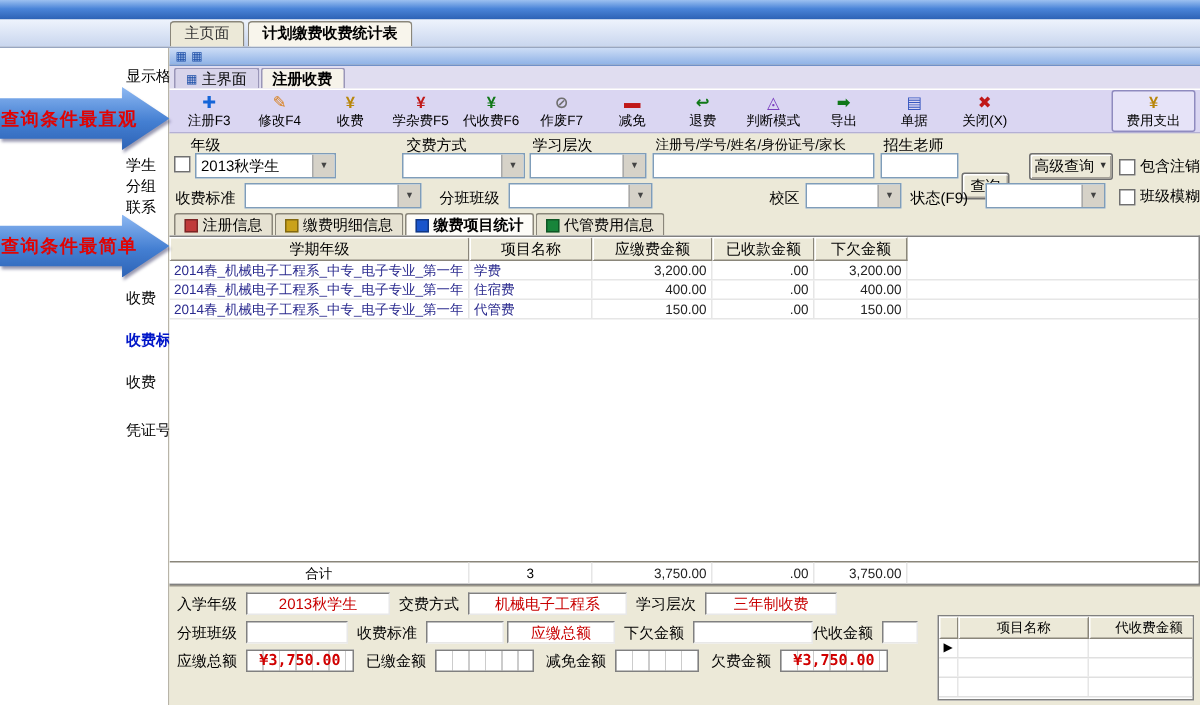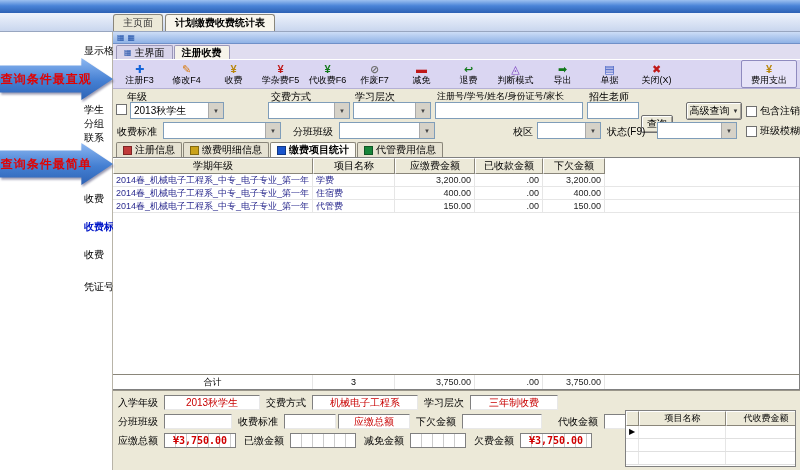--- a/index.html
+++ b/index.html
@@ -338,21 +338,21 @@
         <span class="df red" style="width:88px">三年制收费</span>
       </div>
       <div class="drow">
         <span class="dl" style="width:46px">分班班级</span>
         <span class="df" style="width:68px"></span>
         <span class="dl" style="width:46px;margin-left:6px">收费标准</span>
         <span class="df" style="width:52px"></span>
         <span class="df red" style="width:72px;margin-left:2px">应缴总额</span>
         <span class="dl" style="width:46px;margin-left:6px">下欠金额</span>
         <span class="df" style="width:80px"></span>
-        <span class="dl" style="width:46px;margin-left:16px">代收金额</span>
+        <span class="dl" style="width:46px;margin-left:0">代收金额</span>
         <span class="df" style="width:24px"></span>
       </div>
       <div class="drow">
         <span class="dl" style="width:46px">应缴总额</span>
         <span class="seg" style="width:72px">¥3,750.00</span>
         <span class="dl" style="width:46px;margin-left:8px">已缴金额</span>
         <span class="seg" style="width:66px"></span>
         <span class="dl" style="width:46px;margin-left:8px">减免金额</span>
         <span class="seg" style="width:56px"></span>
         <span class="dl" style="width:46px;margin-left:8px">欠费金额</span>

